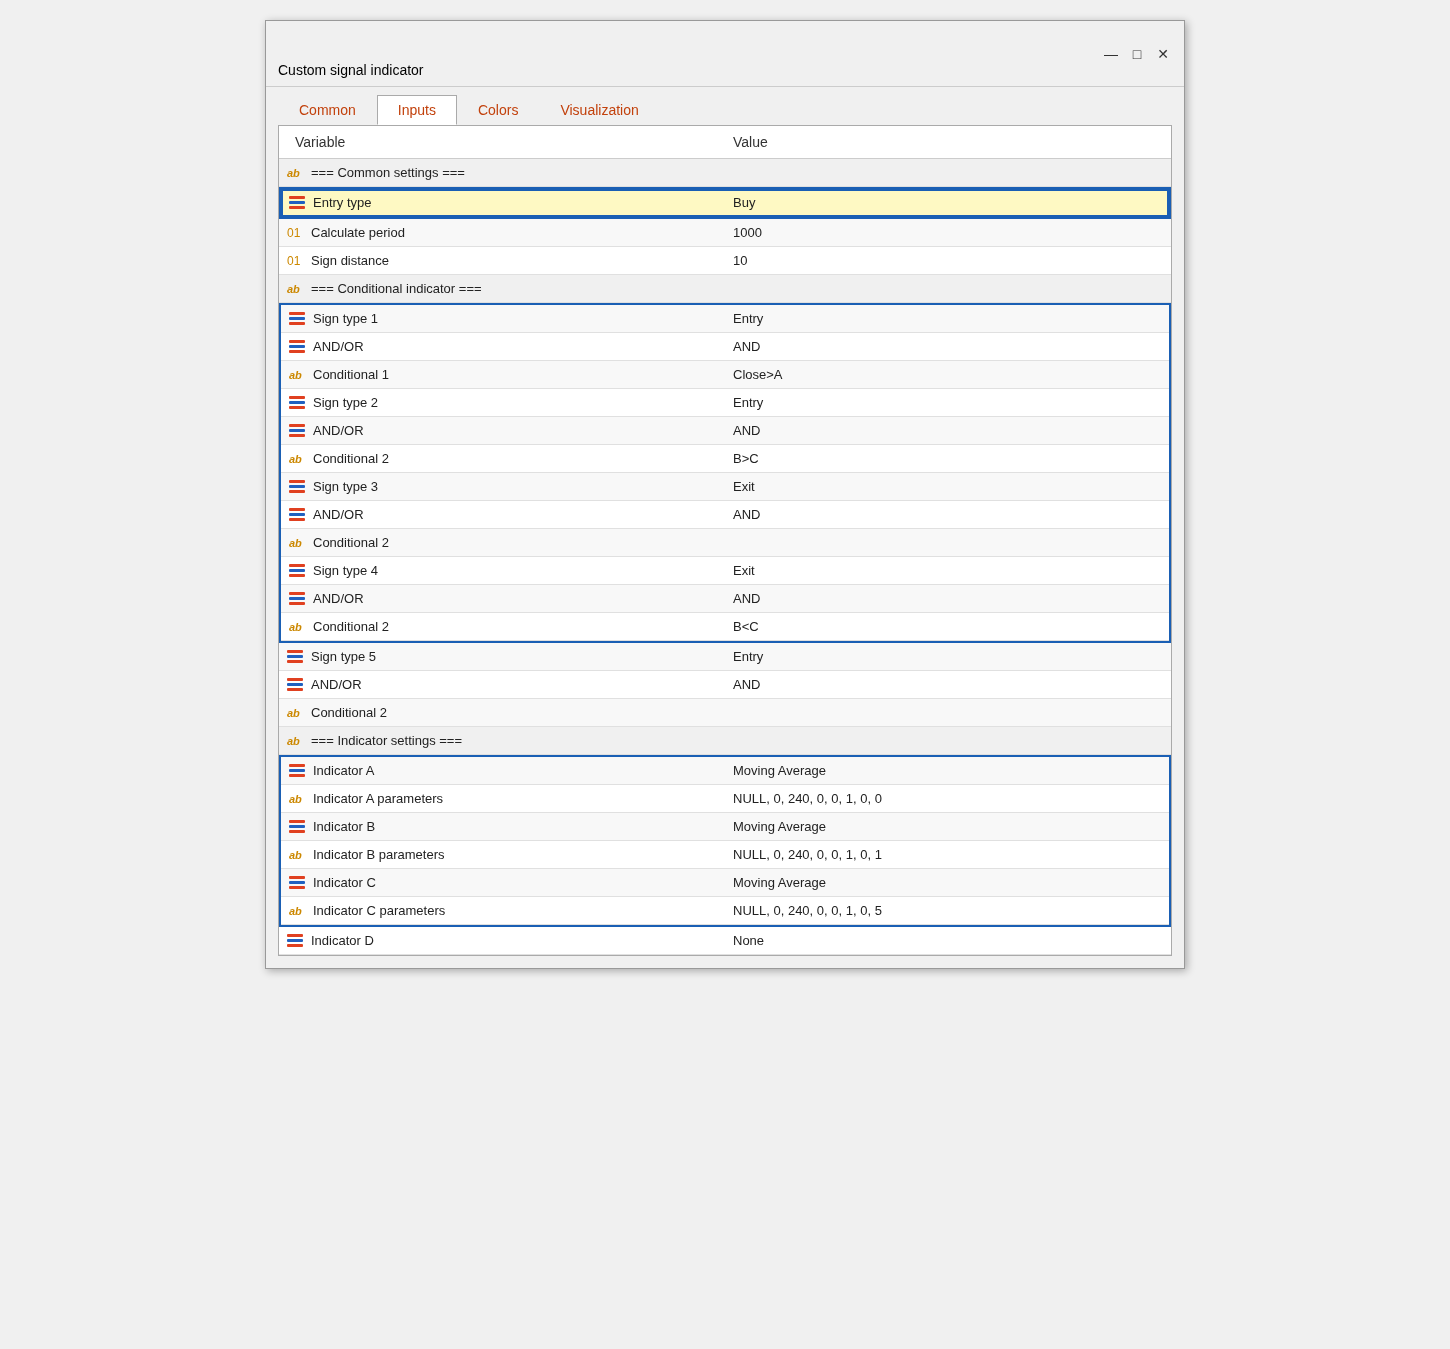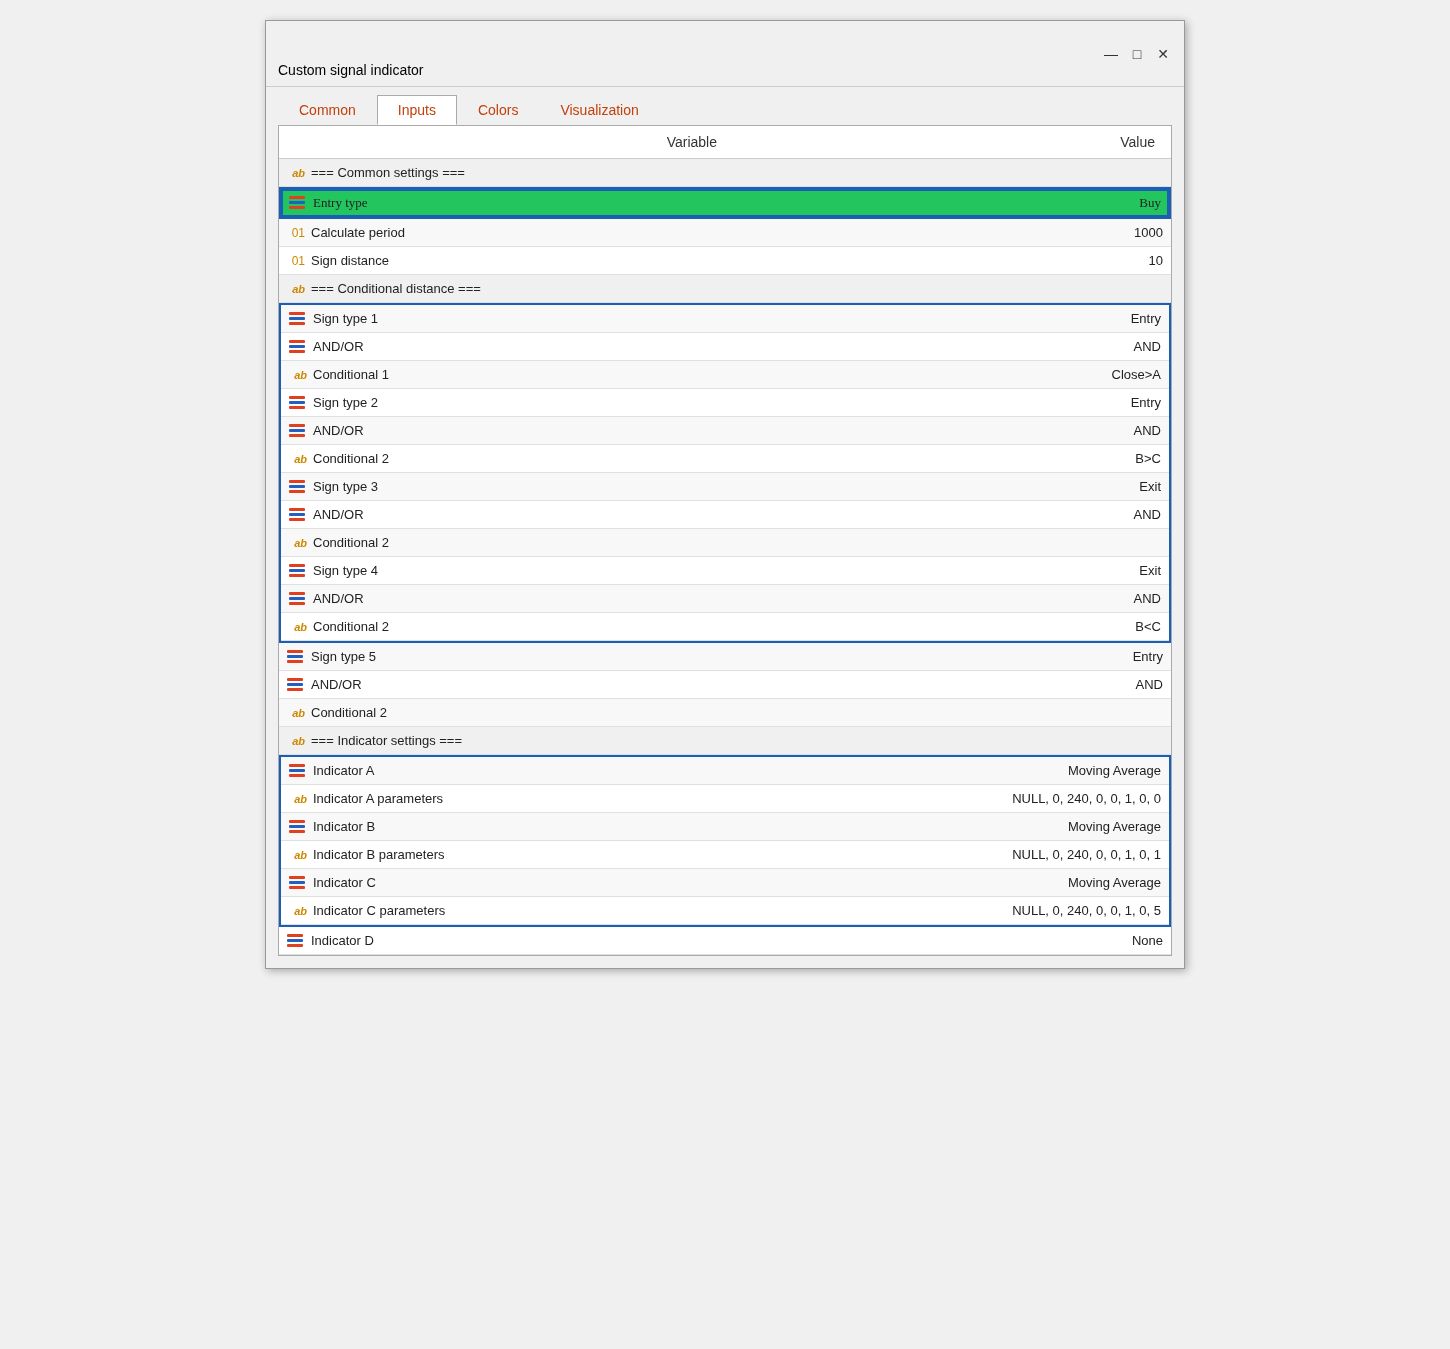--- a/index.html
+++ b/index.html
@@ -69,21 +69,20 @@
       background: #ffffff;
       border: 1px solid #aaa;
       border-bottom: 1px solid #ffffff;
       z-index: 1;
     }
     .tab-content {
       background: #ffffff;
       border: 1px solid #aaa;
       margin: 0 12px 12px 12px;
       padding: 0;
-      text-align: right;
     }
     .table-container {
       width: 100%;
     }
     .table-header {
       display: grid;
       grid-template-columns: 1fr 1fr;
       border-bottom: 1px solid #ccc;
       padding: 4px 8px;
       background: #fff;
@@ -96,26 +95,25 @@
     .table-row {
       display: grid;
       grid-template-columns: 1fr 1fr;
       border-bottom: 1px solid #e0e0e0;
       align-items: center;
       min-height: 28px;
     }
     .table-row:nth-child(odd) { background: #f8f8f8; }
     .table-row:nth-child(even) { background: #ffffff; }
     .table-row.selected {
-      background: #22c55e;
+      background: #fef9c3;
       outline: 2px solid #1a5fb4;
       outline-offset: -2px;
       z-index: 2;
       position: relative;
-      font-family: Liberation Serif, serif;
     }
     .group-box {
       border: 2px solid #1a5fb4;
       margin: 0;
     }
     .cell {
       padding: 3px 8px;
       display: flex;
       align-items: center;
       gap: 6px;
@@ -215,21 +213,21 @@
           <div class="table-row">
             <div class="cell">
               <span class="icon-01">01</span>
               <span>Sign distance</span>
             </div>
             <div class="value-cell">10</div>
           </div>
           <div class="table-row section-header-row">
             <div class="cell">
               <span class="icon-ab">ab</span>
-              <span>=== Conditional distance ===</span>
+              <span>=== Conditional indicator ===</span>
             </div>
             <div class="value-cell"></div>
           </div>
           <div class="group-box">
             <div class="table-row">
               <div class="cell">
                 <span class="icon-lines">
                   <span></span>
                   <span></span>
                   <span></span>

